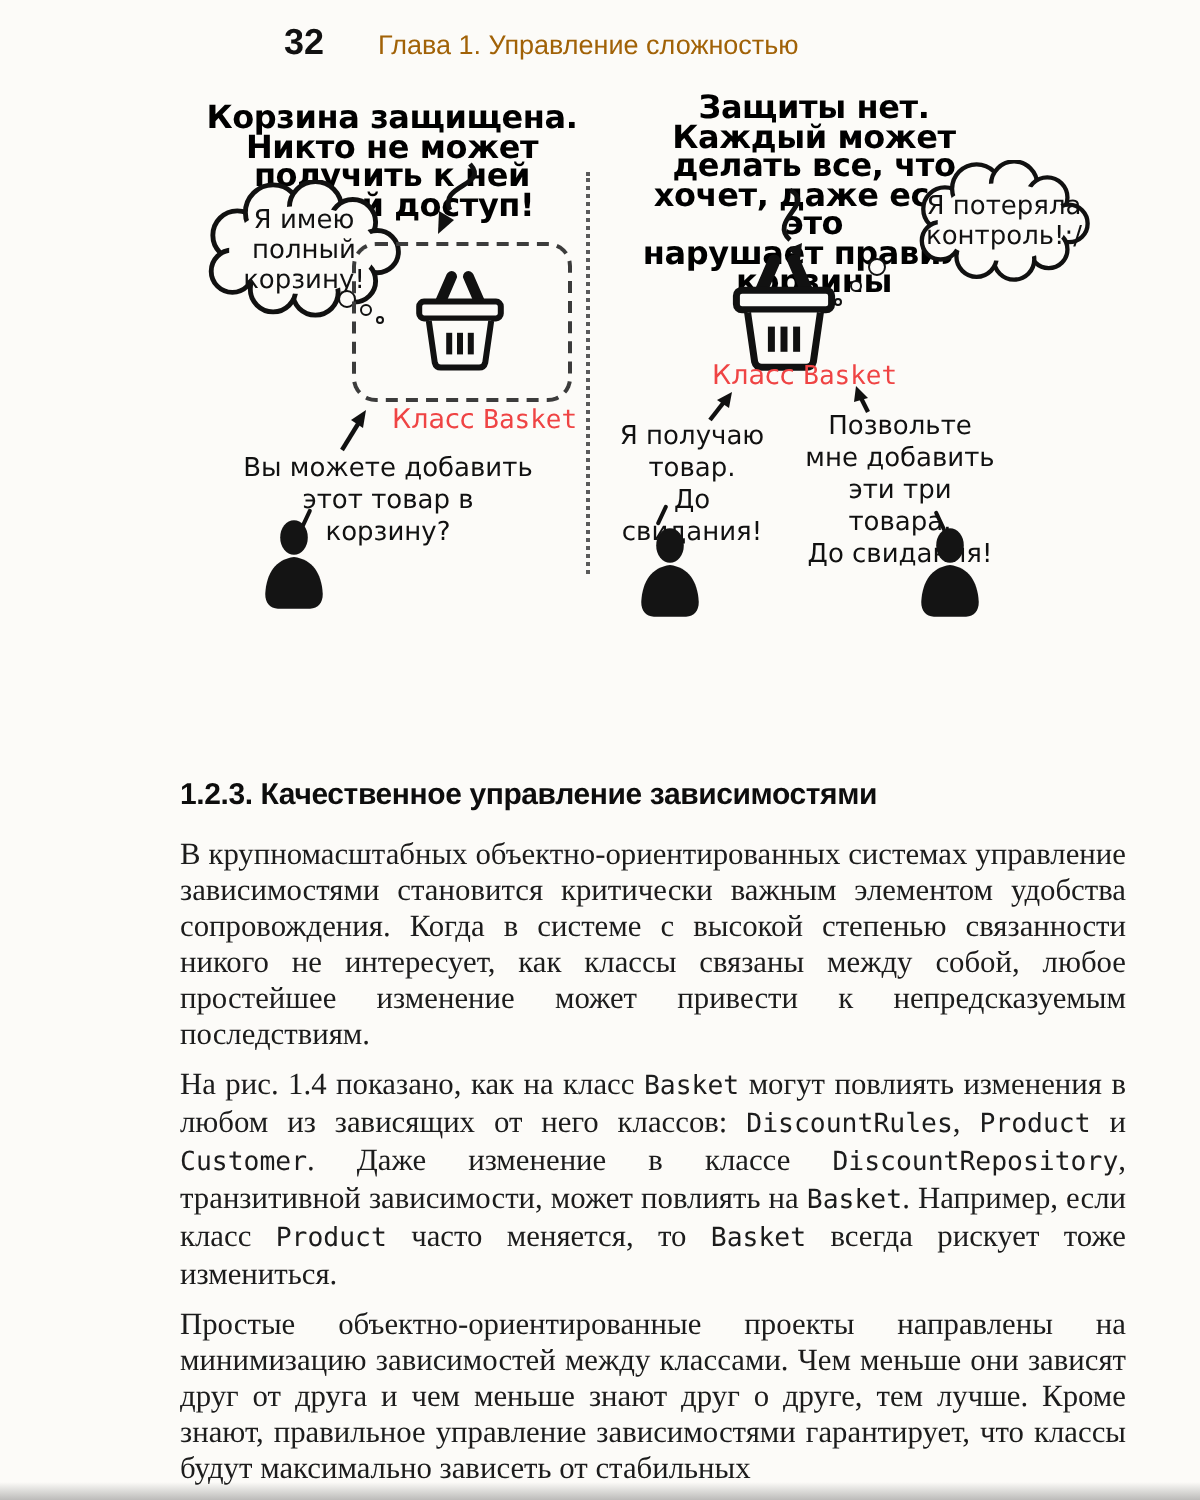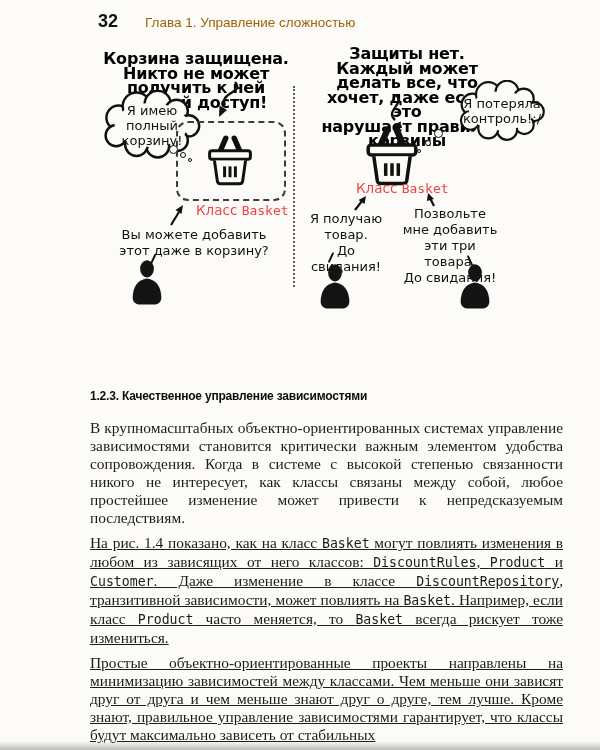--- a/index.html
+++ b/index.html
@@ -4,21 +4,21 @@
 <style>
   * { margin:0; padding:0; box-sizing:border-box; }
   html,body { background:#ffffff; }
   .page {
     position:relative; width:600px; height:750px;
     background:#fcfbf8; overflow:hidden;
     font-family:"Liberation Sans", sans-serif; color:#141414;
   }
   
   .hdr { position:absolute; top:11px; left:98px; display:flex; align-items:baseline; gap:27px; }
-  .pgnum { font-size:18px; font-weight:bold; color:#111; }
+  .pgnum { font-size:18px; font-weight:bold; color:#111;margin-left:44px; }
   .chapter { font-size:13.5px; color:#a16207; }
 
   
   .abs { position:absolute; }
   .ann { position:absolute; font-weight:bold; font-size:16px; line-height:14.5px;
          text-align:center; white-space:pre-line; letter-spacing:-0.2px; color:#000;
          font-family:"DejaVu Sans", sans-serif; }
   .speech { position:absolute; font-size:13px; line-height:16px; text-align:center;
             white-space:pre-line; color:#111; font-family:"DejaVu Sans", sans-serif; }
   .cloud { position:absolute; }
@@ -34,25 +34,25 @@
   .klabel { position:absolute; font-size:13.5px; white-space:nowrap; color:#ef4444;
             font-family:"DejaVu Sans", sans-serif; }
   .klabel code { font-family:"DejaVu Sans Mono", monospace; font-size:13px; }
   .tick { position:absolute; width:2px; height:11px; background:#111; border-radius:1px; }
 
   
   .caption { position:absolute; left:90px; top:318px; width:438px;
              font-size:13.5px; line-height:17.5px; color:#1a1a1a; white-space:pre-line; }
   .caption b { font-weight:bold; }
   .heading { position:absolute; left:90px; top:389px; width:480px;
-             font-size:12px; font-weight:bold; letter-spacing:-0.2px; color:#0d0d0d; }
+             font-size:15px; font-weight:bold; letter-spacing:-0.2px; color:#0d0d0d; }
   .bodytext { position:absolute; left:90px; top:419px; width:473px;
               font-family:"Liberation Serif", serif; font-size:15.4px; line-height:18px;
               text-align:justify; color:#1c1c1c; hyphens:auto; }
-  .bodytext p + p { margin-top:7px;text-decoration:underline; }
+  .bodytext p + p { margin-top:7px; }
   .bodytext code { font-family:"DejaVu Sans Mono", monospace; font-size:13.2px; }
 
   .scan-edge { position:absolute; left:0; right:0; bottom:0; height:9px;
                background:linear-gradient(to bottom, rgba(120,120,120,0), rgba(110,110,110,0.45)); }
 </style>
 </head>
 <body>
 
 <div class="page">
 
@@ -111,21 +111,21 @@
     <div class="klabel" style="left:196px; top:202px;">
       <span>Класс </span><code>Basket</code>
     </div>
 
     <svg class="abs" style="left:167px; top:203px;" width="20" height="24" viewBox="0 0 20 24">
       <line x1="4" y1="22" x2="12" y2="9" stroke="#111" stroke-width="2.2"></line>
       <path d="M16,2 L14.5,11 L8.5,7 Z" fill="#111"></path>
     </svg>
 
     <div class="speech" style="left:118px; top:227px; width:152px;">Вы можете добавить
-этот даже в корзину?</div>
+этот товар в корзину?</div>
     <span class="tick" style="left:152px; top:254px; transform:rotate(25deg);"></span>
 
     <svg class="abs" style="left:129px; top:259px;" width="36" height="46" viewBox="0 0 60 80">
       <ellipse cx="30" cy="17" rx="12" ry="15" fill="#141414"></ellipse>
       <path d="M30,34 C14,36 6,48 5,66 C5,74 9,78 16,79 L44,79 C51,78 55,74 55,66 C54,48 46,36 30,34 Z" fill="#141414"></path>
     </svg>
 
     <div class="ann" style="left:313px; top:47px; width:188px;">Защиты нет. Каждый может
 делать все, что хочет, даже если это
 нарушает правила корзины</div>

